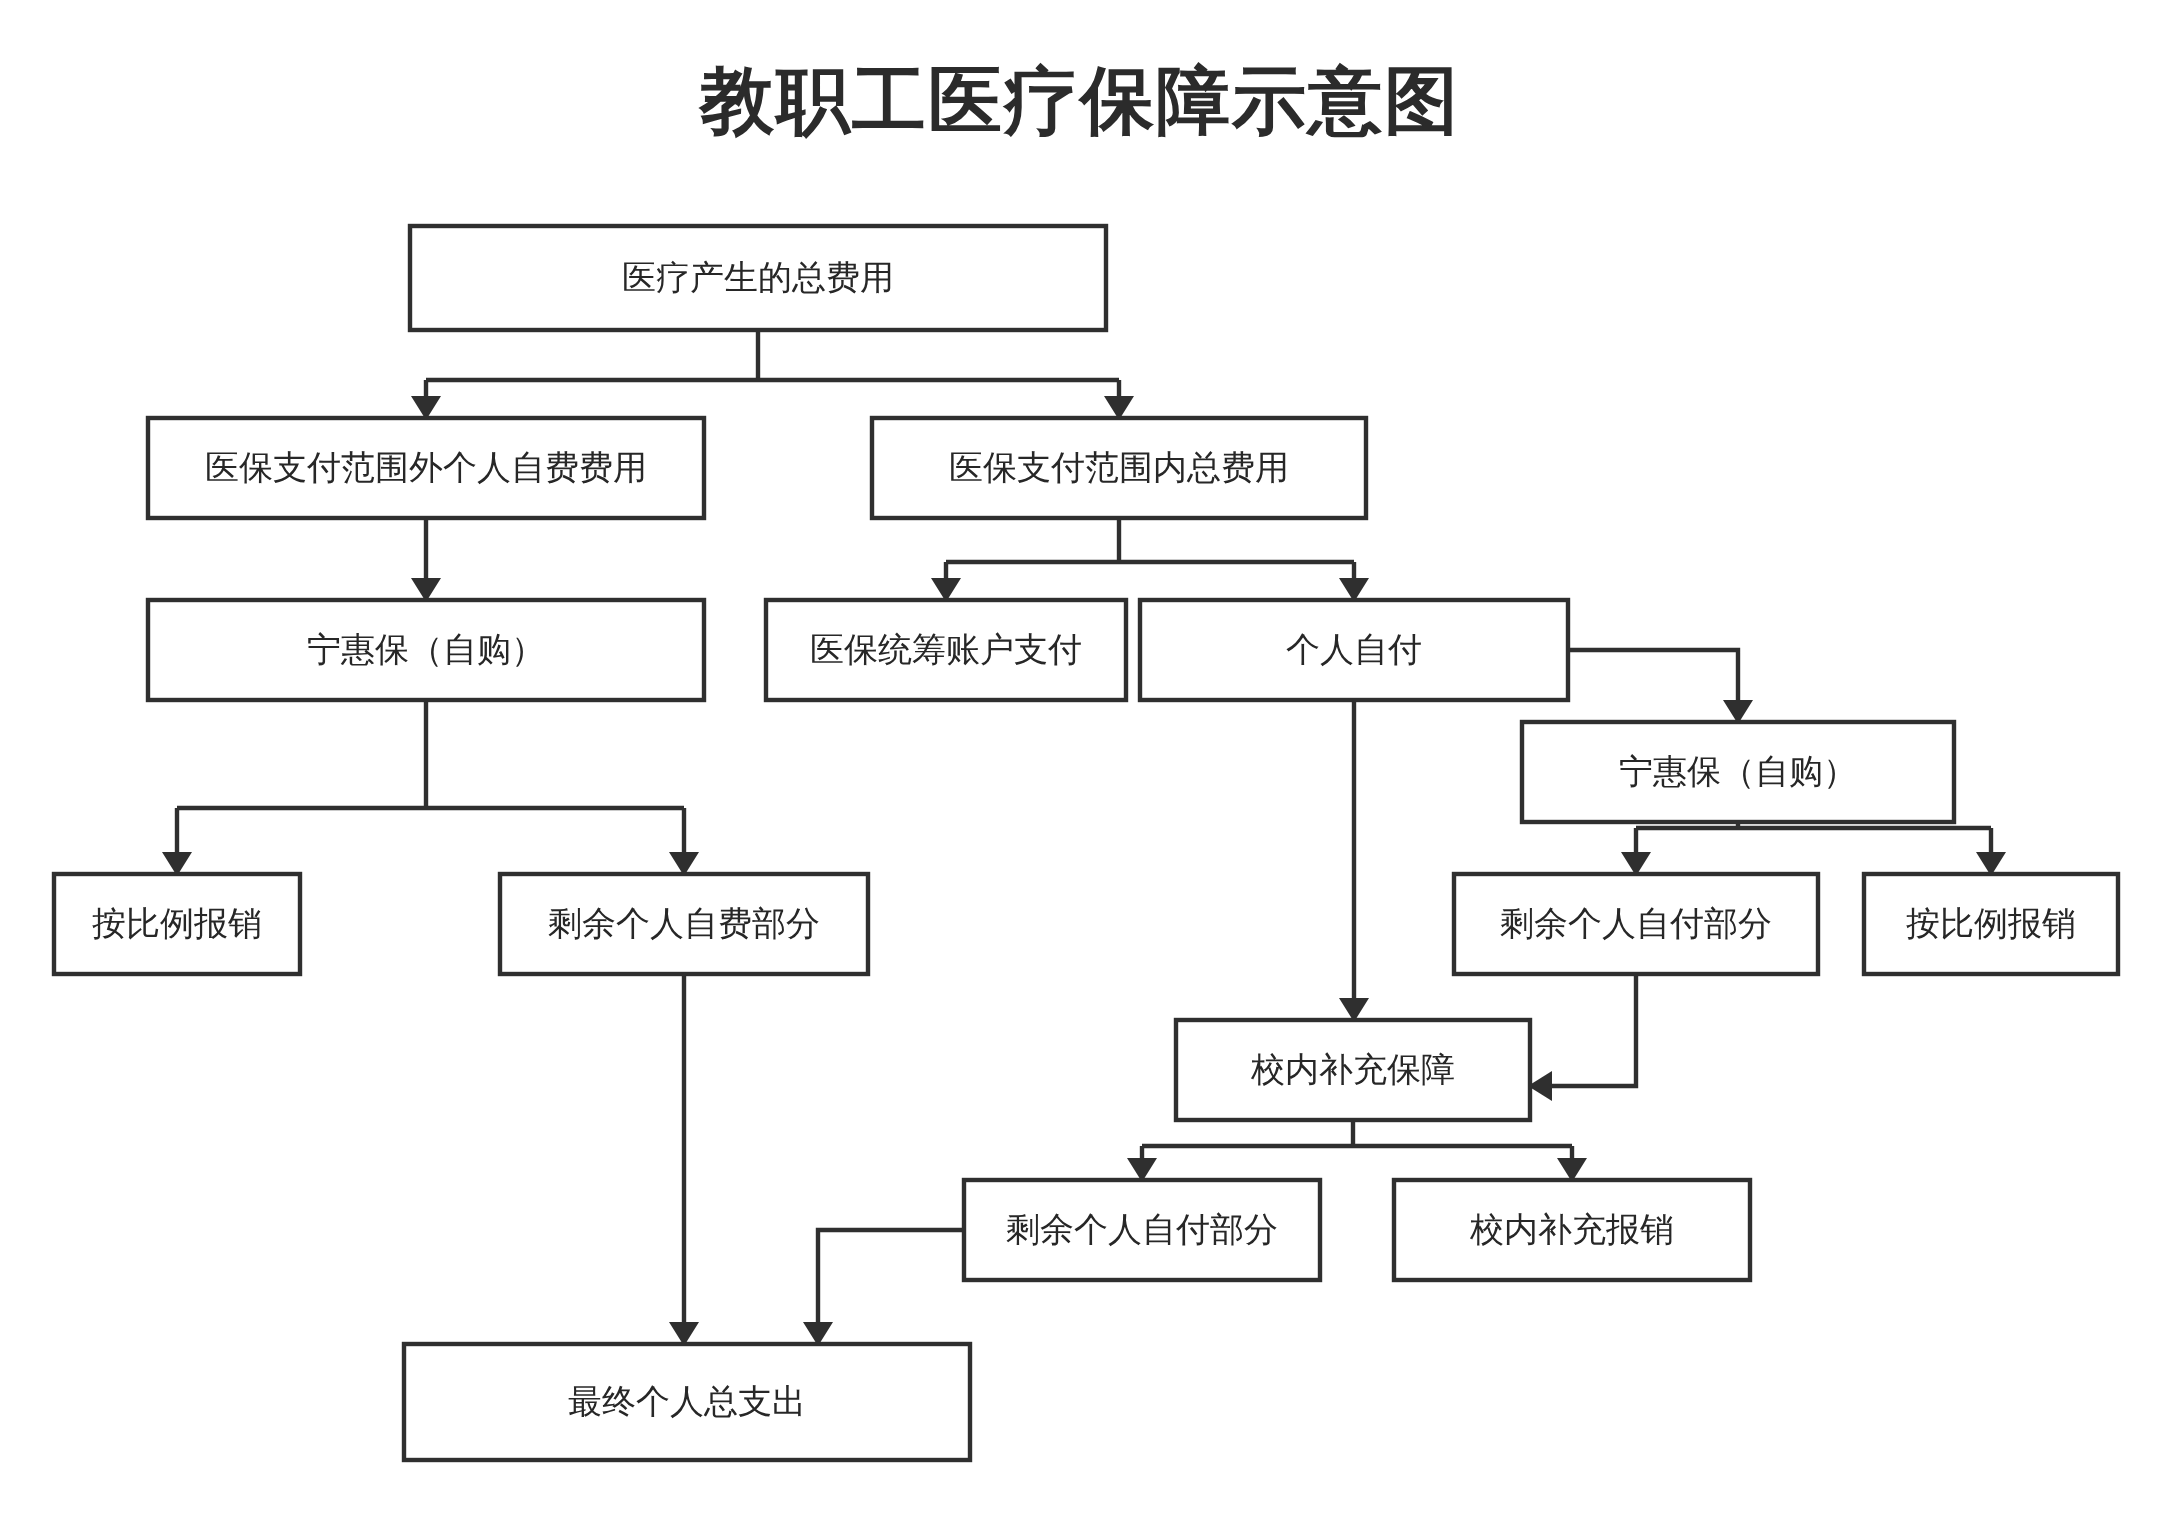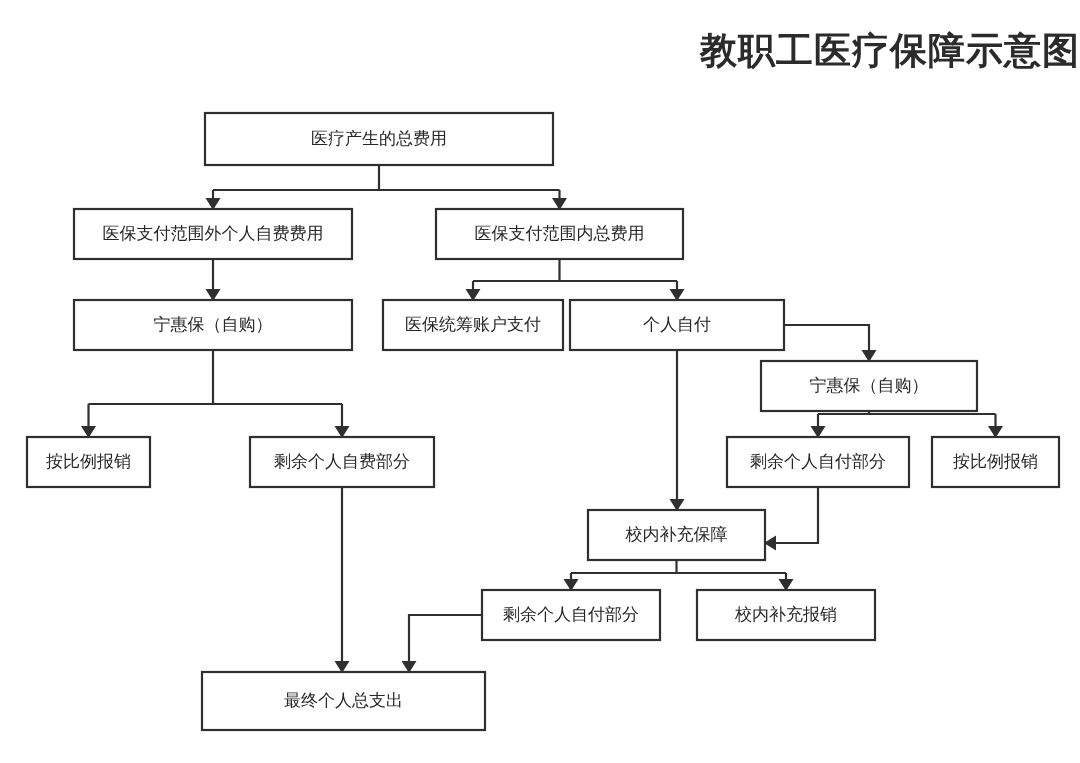--- a/index.html
+++ b/index.html
@@ -17,21 +17,21 @@
     position: relative;
     width: 1080px;
     height: 763px;
     background: #ffffff;
   }
   #chart-title {
     position: absolute;
     top: 26px;
     left: 0;
     width: 1080px;
-    text-align: right;
+    text-align: center;
     font-size: 37px;
     font-weight: bold;
     letter-spacing: 1px;
     color: #2b2b2b;
     font-family: "Liberation Sans", "DejaVu Sans", sans-serif;
     white-space: nowrap;
   }
   svg#flow {
     position: absolute;
     top: 0;

